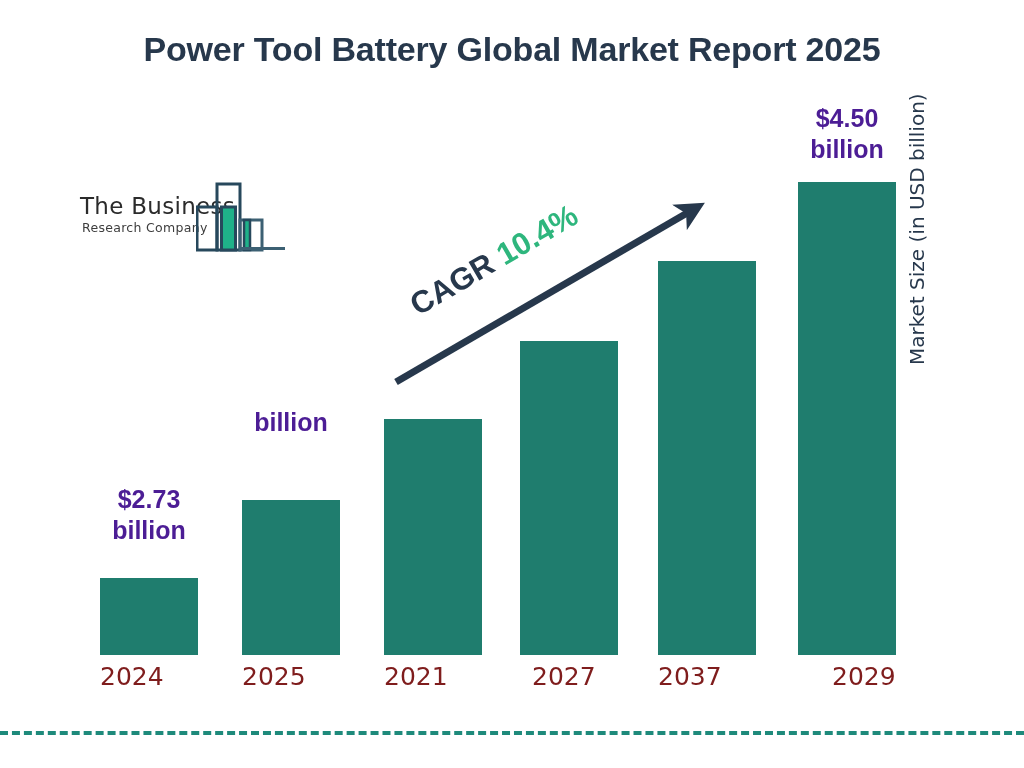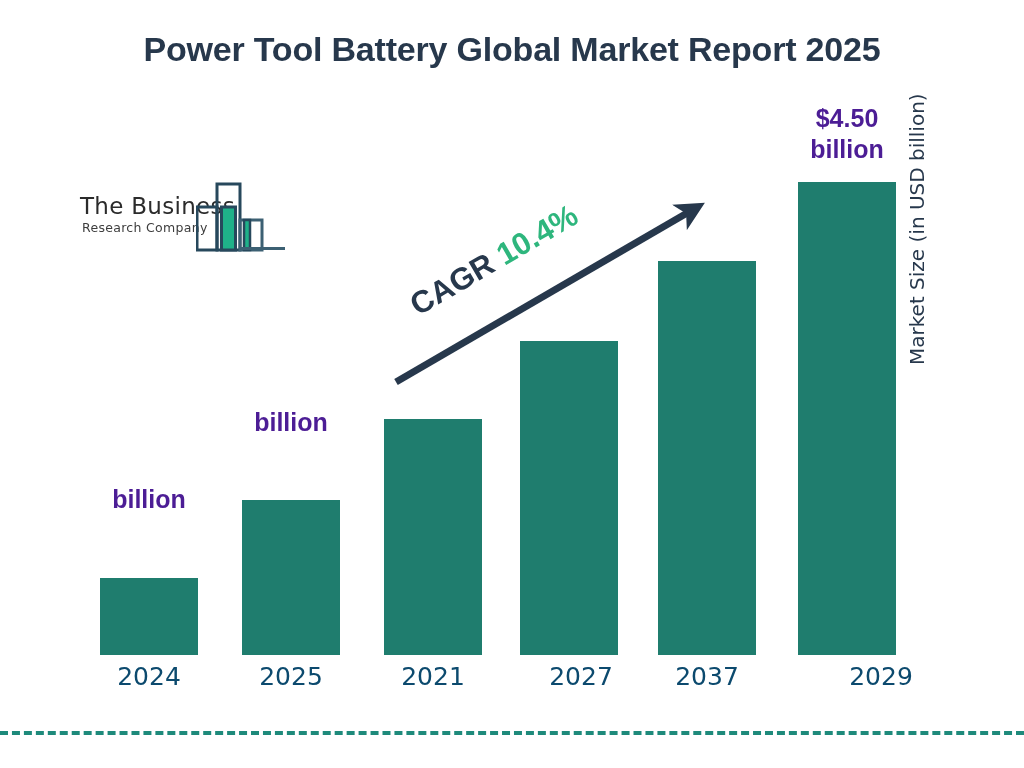--- a/index.html
+++ b/index.html
@@ -77,23 +77,22 @@
     font-size: 25px;
     font-weight: bold;
     color: #4c1d95;
     line-height: 1.22;
     white-space: nowrap;
   }
 
   .tick-label {
     position: absolute;
     top: 662px;
-    text-align: center;
     font-size: 25px;
-    color: #0c4a6e;
+    color: #7f1d1d;
     font-family: "DejaVu Sans", sans-serif;
     white-space: nowrap;
   }
 
   
   .ylabel {
     position: absolute;
     left: 905px;
     top: 325px;
     width: 340px;
@@ -153,20 +152,21 @@
   <div class="plot">
 
     <div class="bar" style="left:100px; width:98px; height:77px;"></div>
     <div class="bar" style="left:242px; width:98px; height:155px;"></div>
     <div class="bar" style="left:384px; width:98px; height:236px;"></div>
     <div class="bar" style="left:520px; width:98px; height:314px;"></div>
     <div class="bar" style="left:658px; width:98px; height:394px;"></div>
     <div class="bar" style="left:798px; width:98px; height:473px;"></div>
 
     <div class="bar-value" style="left:70px; top:484px; width:158px;">
+      <div>$2.73</div>
       <div>billion</div>
     </div>
 
     <div class="bar-value" style="left:212px; top:407px; width:158px;">
       <div>billion</div>
     </div>
 
     <div class="bar-value" style="left:768px; top:103px; width:158px;">
       <div>$4.50</div>
       <div>billion</div>

